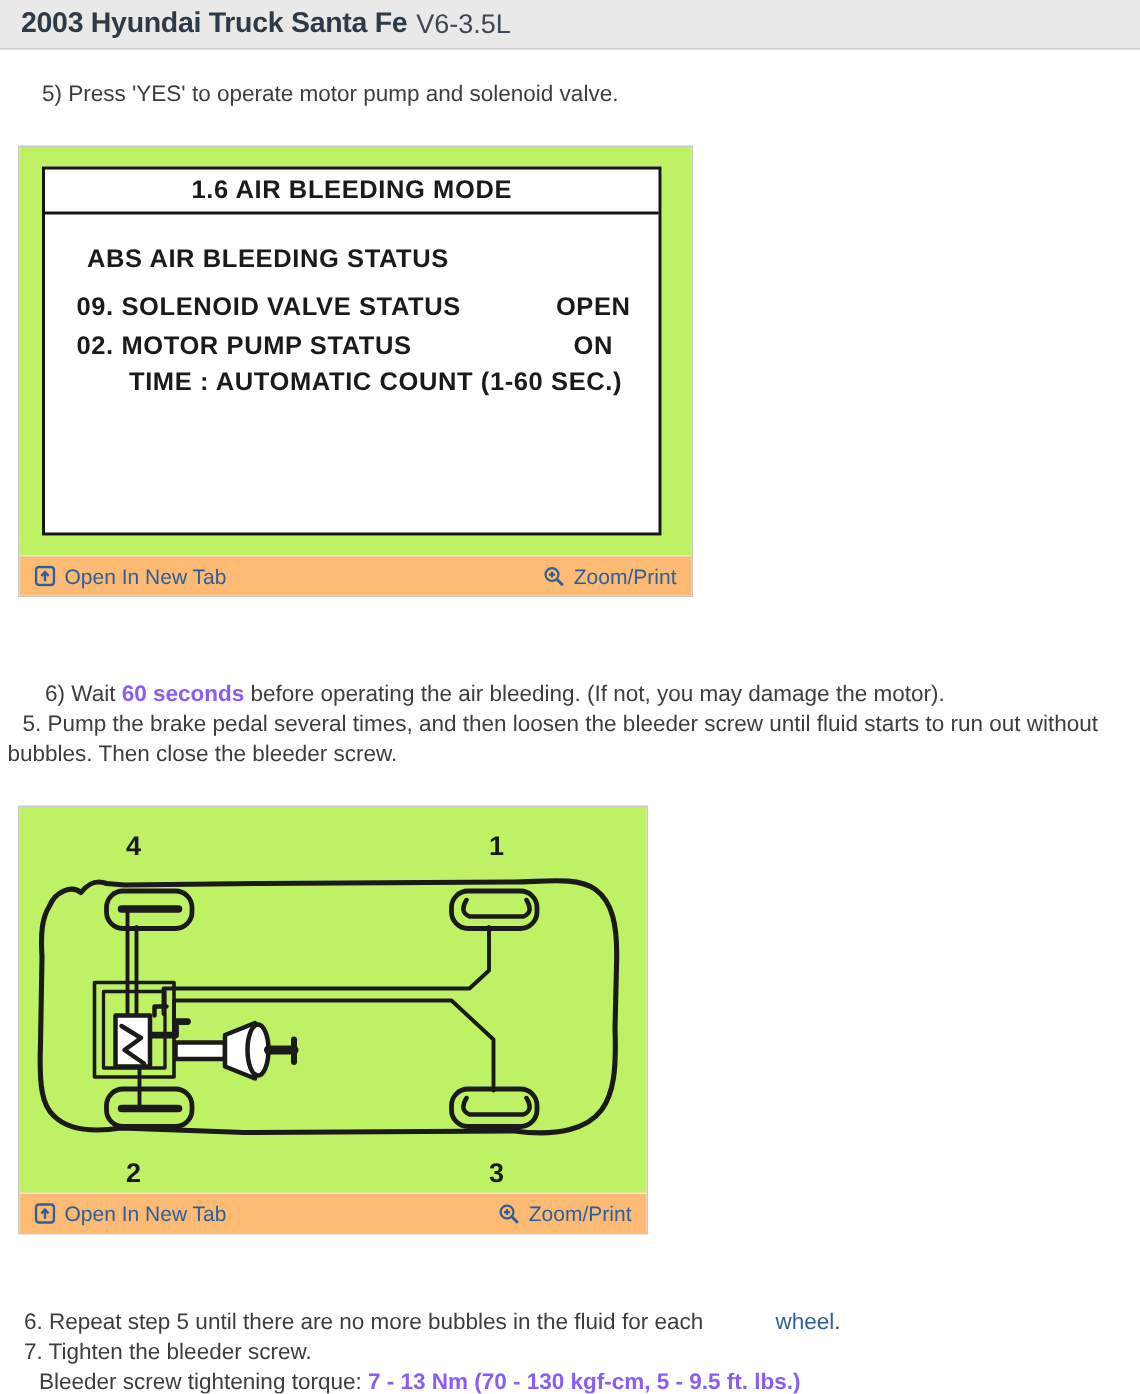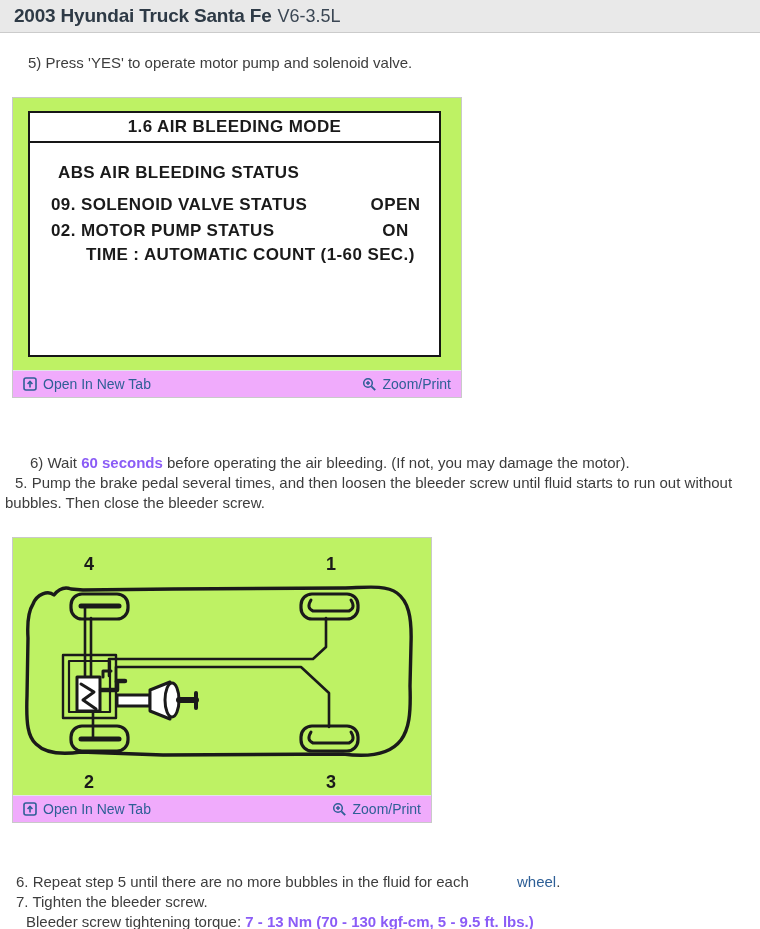--- a/index.html
+++ b/index.html
@@ -21,21 +21,21 @@
   .para b{font-weight:bold;color:#8b5cf6;}
   .para.wrap{white-space:normal;}
   .text-link{color:#2e5f96;text-decoration:none;cursor:pointer;margin-left:44px;}
   
   .fig{
     position:absolute;background:#ffffff;border:1px solid #c9c9c9;
     box-sizing:border-box;display:flex;flex-direction:column;
   }
   .fig-body{position:relative;flex:1;background:#bef264;}
   .fig-footer{
-    height:27px;background:#f0abfc;border-top:1px solid #e2e5e9;
+    height:27px;background:#fdba74;border-top:1px solid #e2e5e9;
     display:flex;align-items:center;justify-content:space-between;
     padding:0 10px;box-sizing:border-box;flex:0 0 27px;
   }
   .fig-link{
     display:flex;align-items:center;gap:6px;color:#2e5f96;font-size:14px;
     cursor:pointer;text-decoration:none;
   }
   .fig-link svg{display:block;}
   
   .abs-screen{

